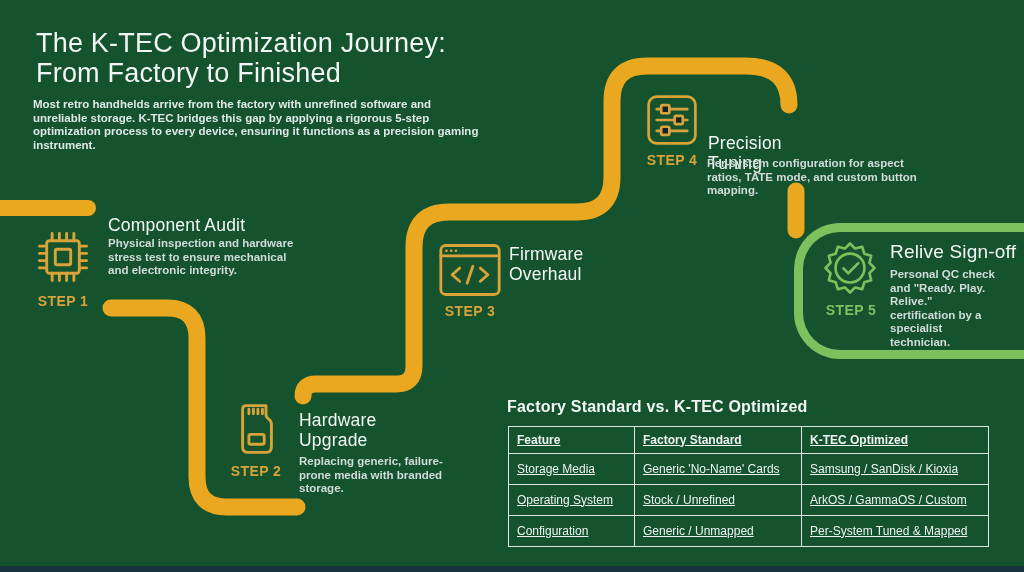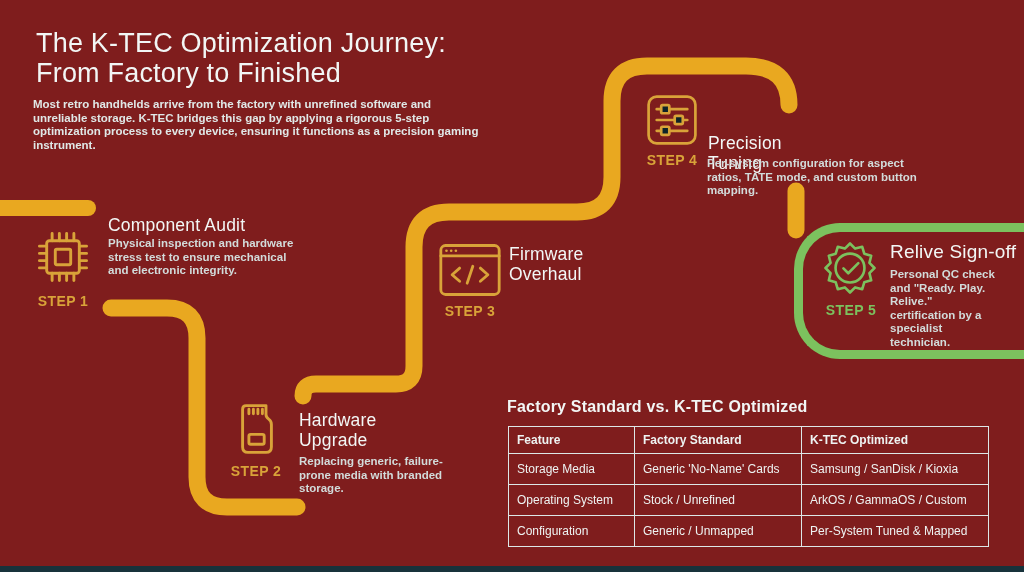--- a/index.html
+++ b/index.html
@@ -1,18 +1,18 @@
 <!DOCTYPE html>
 <html><head>
 <meta charset="utf-8">
 <style>
   html,body { margin:0; padding:0; background:#071318; }
   .canvas {
     position:relative; width:1024px; height:572px; overflow:hidden;
-    background:#7f1d1d;
+    background:#14532d;
     font-family:"Liberation Sans", sans-serif;
     -webkit-font-smoothing:antialiased;
   }
   .abs { position:absolute; }
 
   
   .main-title {
     left:36px; top:28px; margin:0;
     font-size:27px; line-height:30px; font-weight:500;
     color:#f2f6f5; letter-spacing:.2px;
@@ -58,21 +58,21 @@
     font-size:16px; font-weight:700; color:#f2f6f5; letter-spacing:.2px;
   }
   table.compare {
     position:absolute; left:508px; top:426px; width:480px;
     border-collapse:collapse; table-layout:fixed;
   }
   table.compare th, table.compare td {
     border:1.5px solid #dde7e7;
     padding:3px 8px 4px 8px;
     font-size:12px; color:#eef3f2; text-align:left;
-    white-space:nowrap; overflow:hidden;
+    white-space:nowrap; overflow:hidden;text-decoration:underline;
   }
   table.compare th { font-weight:700; height:19px; }
   table.compare td { font-weight:400; height:23px;margin-left:25px; }
   col.c1 { width:126px; } col.c2 { width:167px; } col.c3 { width:187px; }
 
   .bottom-strip { left:0; bottom:0; width:1024px; height:6px; background:#18323b; }
 </style>
 </head>
 <body>
 

